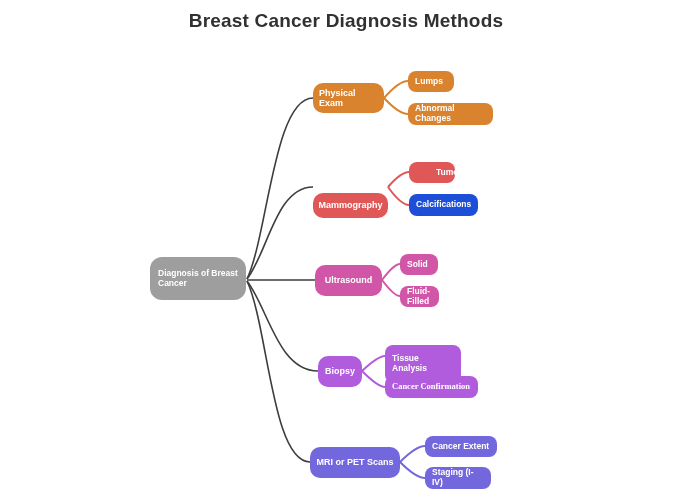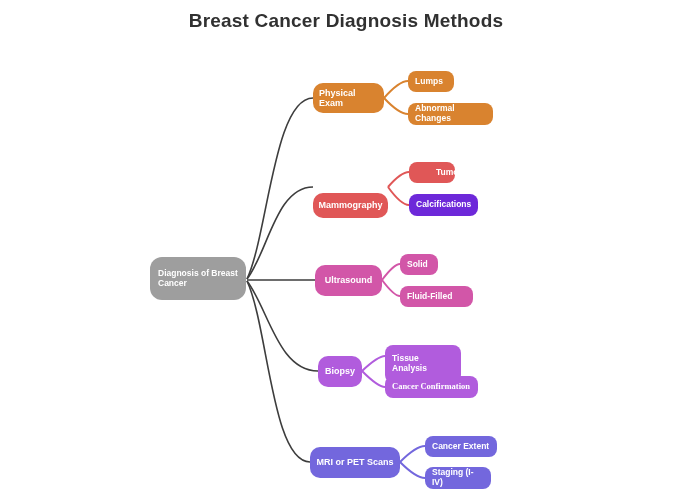--- a/index.html
+++ b/index.html
@@ -23,21 +23,21 @@
   
   .n-root{left:150px;top:257px;width:96px;height:43px;}
   .n-b0{left:313px;top:83px;width:71px;height:30px;}
   .n-b0c0{left:408px;top:71px;width:46px;height:21px;}
   .n-b0c1{left:408px;top:103px;width:85px;height:22px;}
   .n-b1{left:313px;top:172px;width:75px;height:25px;margin-top:21px;}
   .n-b1c0{left:409px;top:162px;width:46px;height:21px;}
   .n-b1c1{left:409px;top:194px;width:69px;height:22px;}
   .n-b2{left:315px;top:265px;width:67px;height:31px;}
   .n-b2c0{left:400px;top:254px;width:38px;height:21px;}
-  .n-b2c1{left:400px;top:286px;width:73px;height:21px;}
+  .n-b2c1{left:400px;top:286px;width:39px;height:21px;}
   .n-b3{left:318px;top:356px;width:44px;height:31px;}
   .n-b3c0{left:385px;top:345px;width:76px;height:38px;}
   .n-b3c1{left:385px;top:376px;width:93px;height:22px;font-family:Liberation Serif, serif;}
   .n-b4{left:310px;top:447px;width:90px;height:31px;}
   .n-b4c0{left:425px;top:436px;width:72px;height:21px;}
   .n-b4c1{left:425px;top:467px;width:66px;height:22px;}
   .edge{fill:none;stroke-width:1.6px;}
   .child-edge{fill:none;stroke-width:2px;}
 </style>
 </head>
@@ -80,21 +80,21 @@
   <div class="node child-node n-b0c1" style="background: rgb(217, 131, 47);">
     <span>Abnormal Changes</span>
   </div>
 
   <div class="node branch-node n-b1" style="background: rgb(224, 87, 87);">
     <span>Mammography</span>
   </div>
   <div class="node child-node n-b1c0" style="background: rgb(224, 87, 87); padding-left: 27px;">
     <span>Tumors</span>
   </div>
-  <div class="node child-node n-b1c1" style="background: #6d28d9;">
+  <div class="node child-node n-b1c1" style="background: #1d4ed8;">
     <span>Calcifications</span>
   </div>
 
   <div class="node branch-node n-b2" style="background: rgb(210, 86, 168);">
     <span>Ultrasound</span>
   </div>
   <div class="node child-node n-b2c0" style="background: rgb(210, 86, 168);">
     <span>Solid</span>
   </div>
   <div class="node child-node n-b2c1" style="background: rgb(210, 86, 168);">

